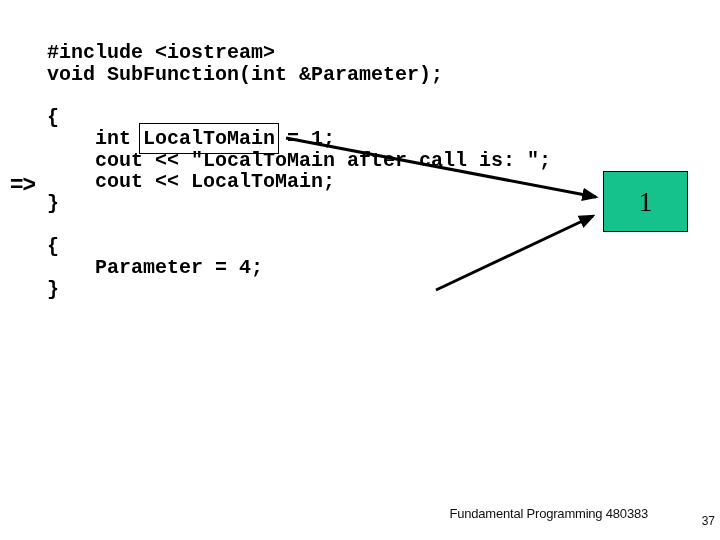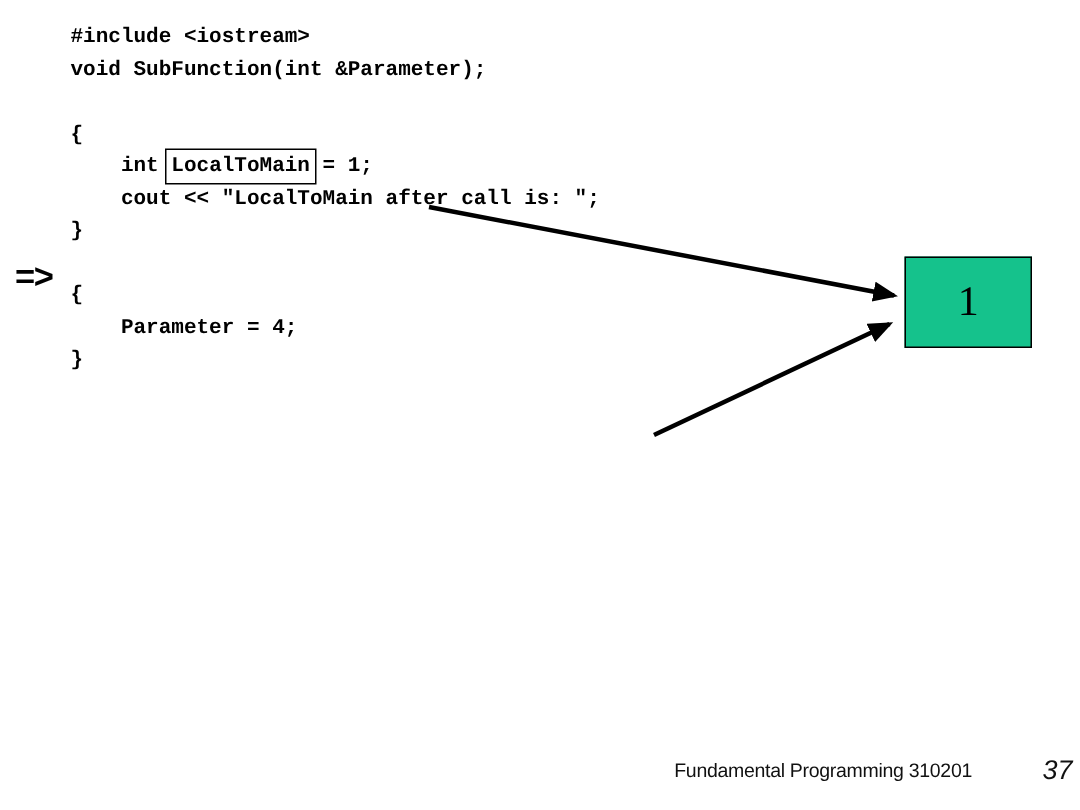--- a/index.html
+++ b/index.html
@@ -9,24 +9,24 @@
     position: relative;
     overflow: hidden;
     font-family: "Liberation Sans", sans-serif;
     color: #000;
   }
   .slide { position: absolute; inset: 0; }
 
   
   .code {
     position: absolute;
-    left: 47px; top: 15px;
+    left: 47px; top: 42px;
     font-family: "Liberation Mono", "DejaVu Sans Mono", monospace;
     font-weight: bold;
-    font-size: 14px;
+    font-size: 20px;
     line-height: 21.5px;
     color: #000;
   }
   .code-line { white-space: pre; height: 21.5px; }
   .tok-box {
     outline: 1.5px solid #000;
     outline-offset: 3px;
     font-family: Liberation Mono, monospace;
   }
 
@@ -64,40 +64,40 @@
   
   .footer-course {
     position: absolute;
     top: 506px; right: 72px;
     font-size: 13px;
     letter-spacing: -0.2px;
     color: #111;
   }
   .footer-page {
     position: absolute;
-    top: 503px; right: 5px;
-    font-size: 18px;
+    top: 514px; right: 5px;
+    font-size: 12px;
     color: #111;
-    font-style: italic;
   }
 </style>
 </head>
 <body>
 
 <div class="slide">
 
   <div class="exec-marker">=&gt;</div>
 
   <div class="code">
     <div class="code-line"><span>#include &lt;iostream&gt;</span></div>
     <div class="code-line"><span>void SubFunction(int &amp;Parameter);</span></div>
     <div class="code-line"><span></span></div>
     <div class="code-line"><span>{</span></div>
     <div class="code-line"><span>    int </span><span class="tok-box">LocalToMain</span><span> = 1;</span></div>
     <div class="code-line"><span>    cout &lt;&lt; "LocalToMain after call is: ";</span></div>
+    <div class="code-line"><span>    cout &lt;&lt; LocalToMain;</span></div>
     <div class="code-line"><span>}</span></div>
     <div class="code-line"><span></span></div>
     <div class="code-line"><span>{</span></div>
     <div class="code-line"><span>    Parameter = 4;</span></div>
     <div class="code-line"><span>}</span></div>
   </div>
 
   <svg class="arrows" width="720" height="540" viewBox="0 0 720 540">
     <defs>
       <marker id="ah" markerWidth="6" markerHeight="5" refX="4.6" refY="2.25" orient="auto" markerUnits="strokeWidth">
@@ -105,17 +105,17 @@
       </marker>
     </defs>
     <line x1="286" y1="138" x2="596" y2="197" stroke="#000" stroke-width="3" marker-end="url(#ah)"></line>
     <line x1="436" y1="290" x2="593" y2="216" stroke="#000" stroke-width="3" marker-end="url(#ah)"></line>
   </svg>
 
   <div class="memory-box" style="background-color: rgb(21, 194, 140);">
     <span class="memory-value">1</span>
   </div>
 
-  <div class="footer-course">Fundamental Programming 310201</div>
+  <div class="footer-course">Fundamental Programming 480383</div>
 
   <div class="footer-page">37</div>
 
 </div>
 
 </body></html>

